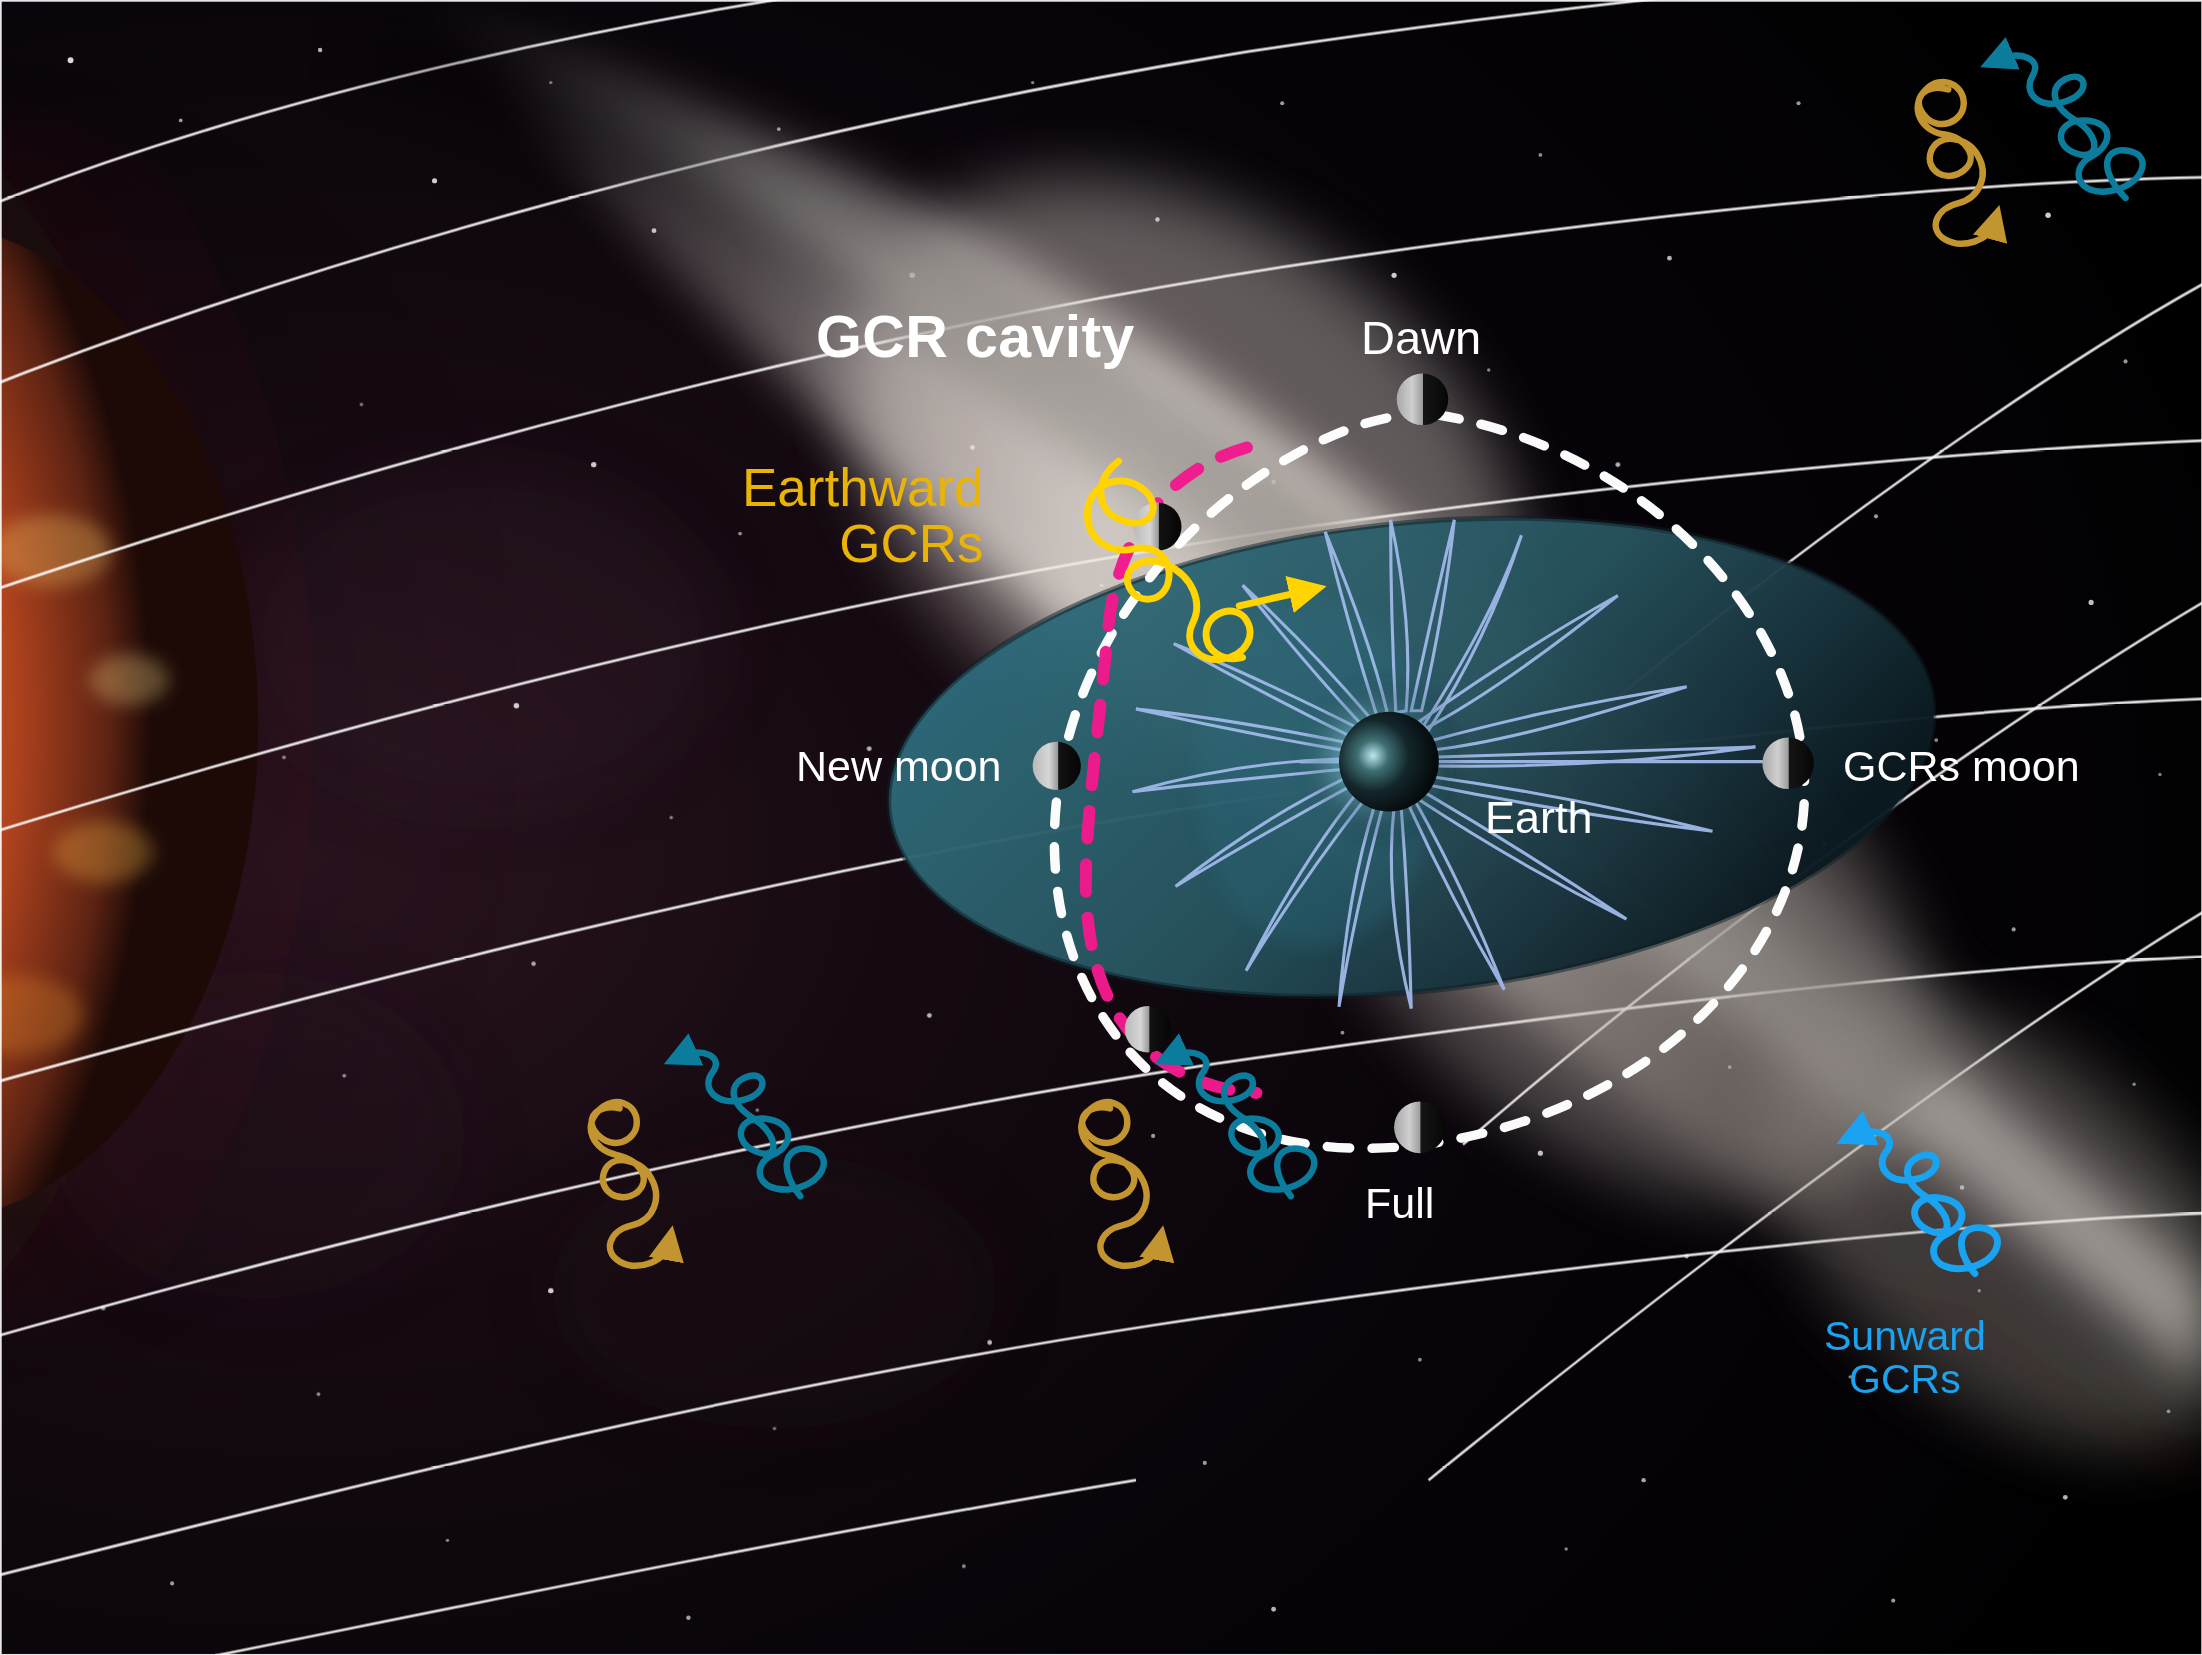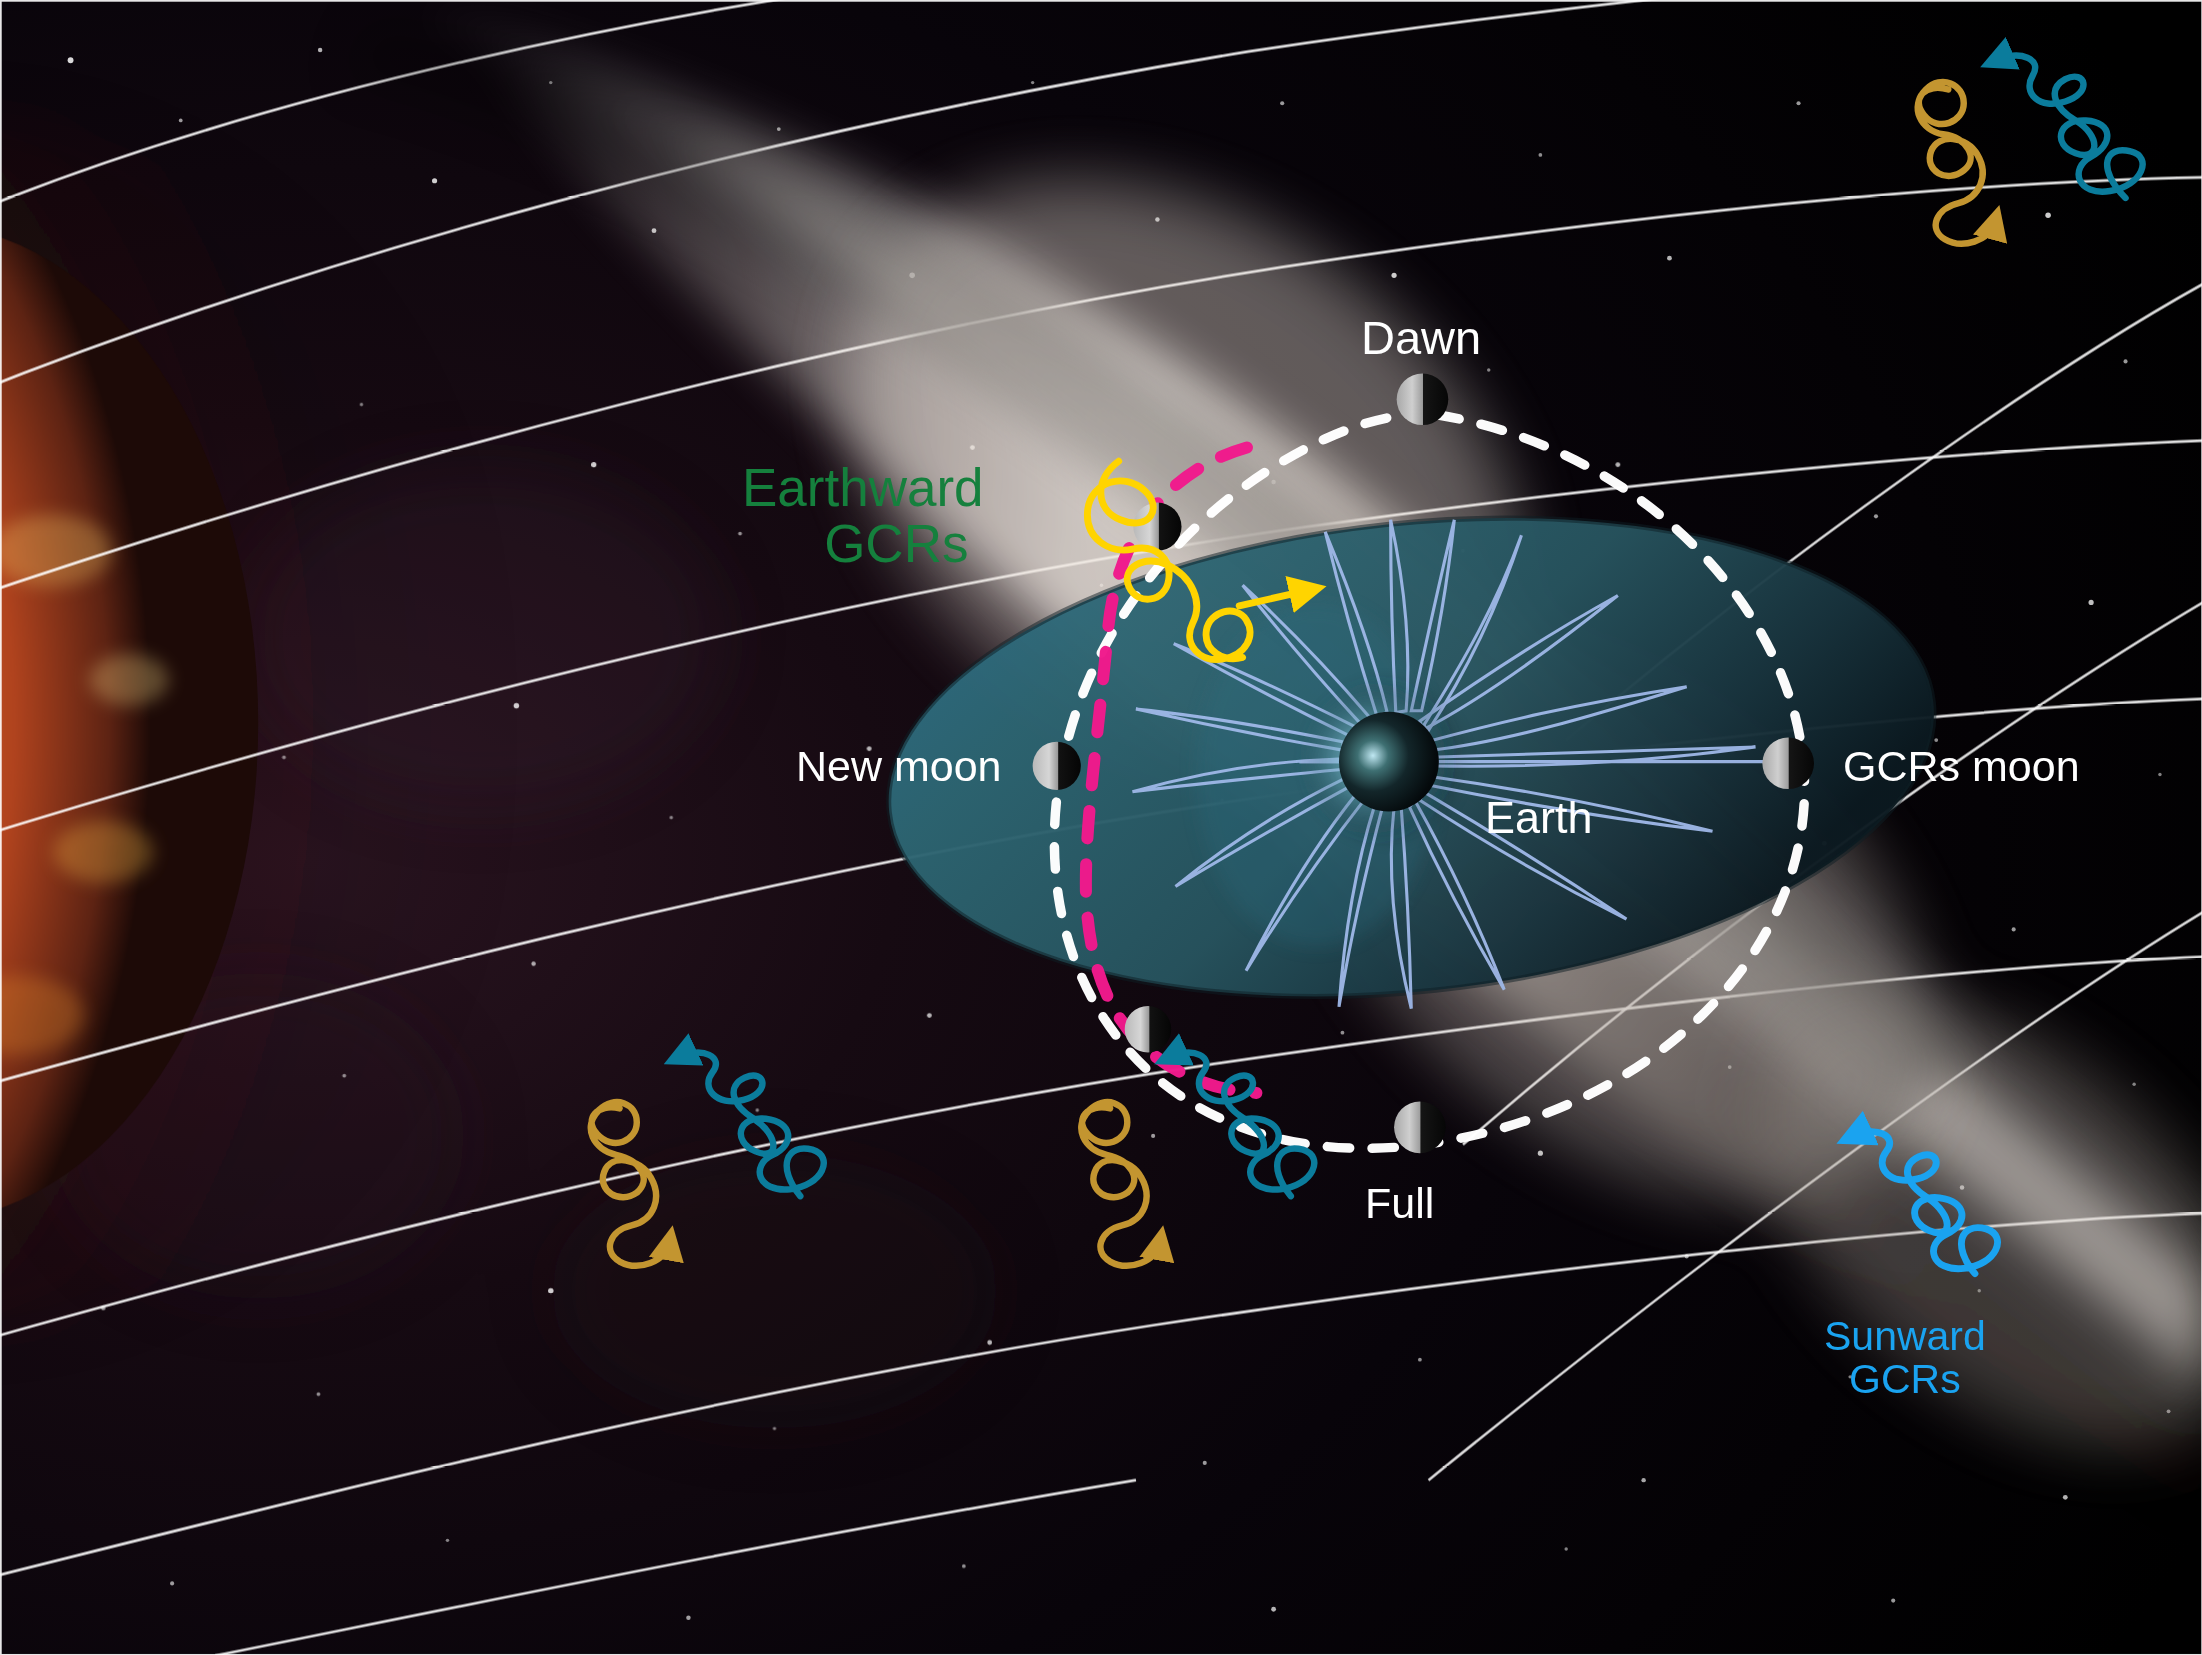--- a/index.html
+++ b/index.html
@@ -12,22 +12,22 @@
   }
   #scene{position:absolute;inset:0;}
   .lbl{position:absolute;white-space:nowrap;}
   .lbl-gcr-cavity{
     left:816px;top:303px;
     font-size:59px;font-weight:bold;color:#ffffff;
     letter-spacing:0.4px;
   }
   .lbl-earthward{
     left:742px;top:460px;
-    font-size:53px;color:#15803d;line-height:1.06;
-    text-align:center;
+    font-size:53px;color:#eab308;line-height:1.06;
+    text-align:right;
   }
   .lbl-earthward .l2{display:block;margin-left:67px;}
   .lbl-sunward{
     left:1824px;top:1315px;
     font-size:41px;color:#1aa3f0;line-height:1.06;
     text-align:center;
   }
   .lbl-sunward .l2{display:block;}
   .lbl-earth{left:1485px;top:792px;font-size:45px;color:#fff;}
   .lbl-fullmoon{left:1843px;top:742px;font-size:43px;color:#fff;}
@@ -437,20 +437,21 @@
       <path d="M2295,1480 C 2268,1448 2278,1420 2308,1428 C 2334,1436 2320,1470 2282,1474
                C 2244,1478 2236,1446 2262,1434 C 2288,1422 2286,1396 2254,1392
                C 2222,1388 2214,1418 2242,1430 C 2270,1442 2270,1412 2240,1392
                C 2214,1376 2208,1354 2230,1344 C 2254,1334 2260,1362 2228,1370
                C 2196,1378 2178,1356 2192,1338 C 2206,1320 2180,1308 2154,1320" stroke="#1aa3f0" stroke-linecap="round" marker-end="url(#arrowBlue)"></path>
     </g>
 
     <rect x="0.5" y="0.5" width="2559" height="1923" fill="none" stroke="#ffffff" stroke-width="3" opacity="0.9"></rect>
   </svg>
 
+  <div class="lbl lbl-gcr-cavity">GCR cavity</div>
 
   <div class="lbl lbl-earthward">
     <span>Earthward</span>
     <span class="l2">GCRs</span>
   </div>
 
   <div class="lbl lbl-sunward">
     <span>Sunward</span>
     <span class="l2">GCRs</span>
   </div>

